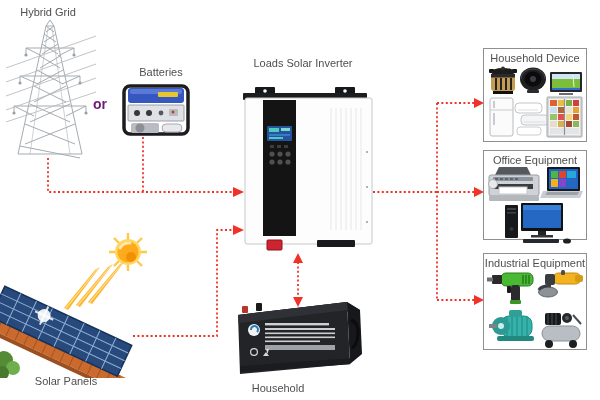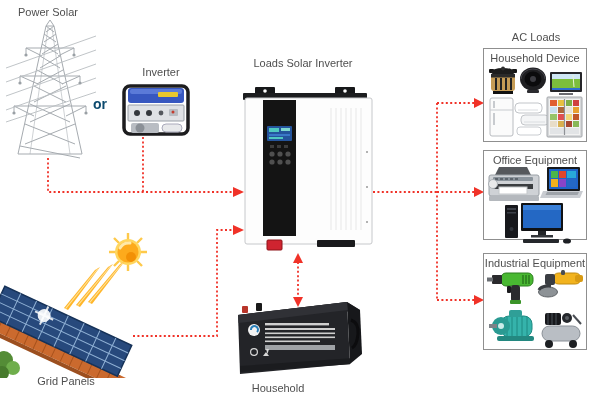--- a/index.html
+++ b/index.html
@@ -1,19 +1,19 @@
 <!DOCTYPE html>
 <html style="--accent: #f03228;"><head>
 <meta charset="utf-8">
 <style>
   html,body{margin:0;padding:0;background:#fff;}
   .canvas{position:relative;width:600px;height:400px;background:#fff;overflow:hidden;
           font-family:"Liberation Sans",sans-serif;}
   .label{position:absolute;font-size:11px;color:#4f4f4f;text-align:center;line-height:1.1;}
-  .or-label{position:absolute;font-size:14px;font-weight:bold;color:#0c4a6e;}
+  .or-label{position:absolute;font-size:14px;font-weight:bold;color:#701a75;}
   .wires{position:absolute;left:0;top:0;pointer-events:none;}
   .wire{stroke:var(--accent,#f03228);stroke-width:1.8;fill:none;stroke-dasharray:2 2.4;}
   .ah{fill:var(--accent,#f03228);stroke:none;}
   .loadbox{position:absolute;width:104px;background:#fff;border:1px solid #8f8f8f;box-sizing:border-box;}
   .boxtitle{position:absolute;left:0;top:3px;width:100%;text-align:center;font-size:11px;color:#4f4f4f;}
   .art{position:absolute;}
 </style>
 </head>
 <body>
 
@@ -35,26 +35,25 @@
     <path class="wire" d="M437,300 L474,300"></path>
     <polygon class="ah" points="474,98 484,103 474,108"></polygon>
     <polygon class="ah" points="474,187 484,192 474,197"></polygon>
     <polygon class="ah" points="474,295 484,300 474,305"></polygon>
 
     <path class="wire" d="M298,262 L298,298"></path>
     <polygon class="ah" points="293,263 298,253 303,263"></polygon>
     <polygon class="ah" points="293,297 298,307 303,297"></polygon>
   </svg>
 
-  <div class="label" style="left:10px;top:6px;width:76px">Power Solar</div>
+  <div class="label" style="left:10px;top:6px;width:76px">Hybrid Grid</div>
   <div class="or-label" style="left:93px;top:96px">or</div>
-  <div class="label" style="left:126px;top:66px;width:70px">Inverter</div>
+  <div class="label" style="left:126px;top:66px;width:70px">Batteries</div>
   <div class="label" style="left:242px;top:57px;width:122px">Loads Solar Inverter</div>
-  <div class="label" style="left:486px;top:31px;width:100px">AC Loads</div>
-  <div class="label" style="left:26px;top:375px;width:80px">Grid Panels</div>
+  <div class="label" style="left:26px;top:375px;width:80px">Solar Panels</div>
   <div class="label" style="left:238px;top:382px;width:80px">Household</div>
 
   <svg class="art" style="left:6px;top:18px" width="90" height="145" viewBox="0 0 90 145">
     <g stroke="#a6abb0" stroke-width="1" fill="none">
       <path d="M40,8 L44,2 L48,8 M40,8 L48,8"></path>
       <path d="M40,8 L12,136 M48,8 L76,136 M12,136 L76,136"></path>
       <path d="M42,10 L24,136 M46,10 L64,136" opacity=".55"></path>
       <path d="M40,8 L48,14 M48,8 L40,14 M38,16 L50,24 M50,16 L38,24 M36,26 L52,36 M52,26 L36,36
                M34,38 L54,50 M54,38 L34,50 M31,52 L57,66 M57,52 L31,66 M28,68 L60,84 M60,68 L28,84
                M24,86 L64,104 M64,86 L24,104 M19,106 L69,126 M69,106 L19,126 M14,128 L74,140"></path>

